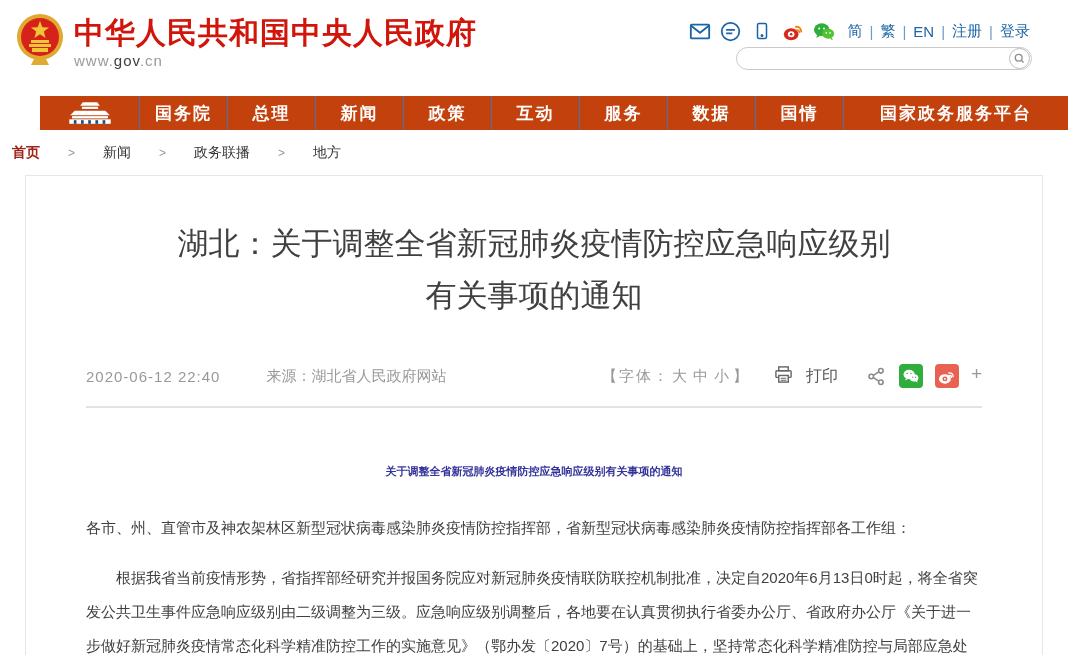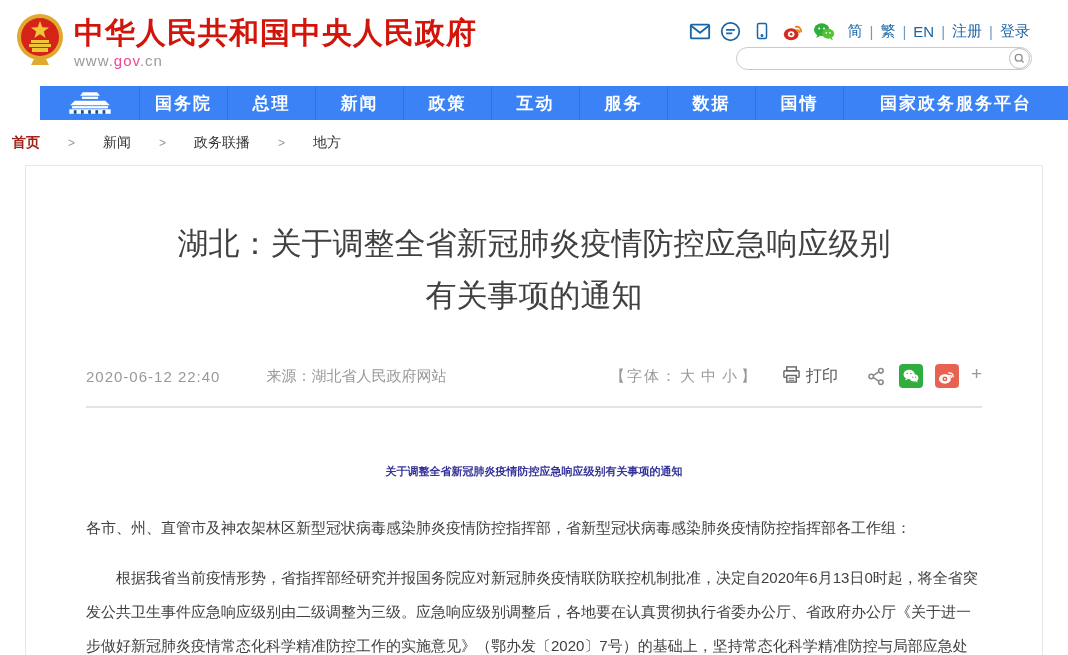--- a/index.html
+++ b/index.html
@@ -1,71 +1,71 @@
 <!DOCTYPE html>
 <html><head>
 <meta charset="utf-8">
 <style>
   * { box-sizing: border-box; margin: 0; padding: 0; }
   html, body { width: 1068px; height: 655px; overflow: hidden; background: #fff;
     font-family: "Liberation Sans", "DejaVu Sans", sans-serif; }
 
   
-  .header { position: relative; height: 86px; background: #fff; }
+  .header { position: relative; height: 96px; background: #fff; }
   .emblem { position: absolute; left: 16px; top: 13px; width: 48px; height: 54px; }
   .brand { position: absolute; left: 74px; top: 16px; }
   .site-title { font-size: 30px; font-weight: bold; color: #d2150a; letter-spacing: 1px; line-height: 34px; }
   .site-url { font-size: 15px; color: #9a9a9a; margin-top: 2px; letter-spacing: 1px; }
-  .site-url .gov { color: #ec4899; }
+  .site-url .gov { color: #404040; }
 
   .util-row { position: absolute; top: 20px; right: 38px; display: flex; align-items: center; gap: 9px; }
   .util-row .icon { display: inline-flex; width: 22px; height: 22px; align-items: center; justify-content: center; cursor: pointer; }
   .lang-links { display: flex; align-items: center; gap: 7px; font-size: 15px; color: #1b65a6; margin-left: 4px; }
   .lang-links .sep { color: #6d9cc5; }
   .lang-links a { color: #1b65a6; text-decoration: none; cursor: pointer; }
 
   .search-box { position: absolute; top: 47px; right: 36px; width: 296px; height: 23px;
     border: 1px solid #c9c9c9; border-radius: 12px; background: #fff;
     display: flex; align-items: center; }
   .search-input { flex: 1; border: none; outline: none; background: transparent; height: 19px;
     padding: 0 10px; font-size: 13px; color: #333; }
   .search-btn { width: 21px; height: 21px; border-radius: 50%; border: 1px solid #bdbdbd;
     margin-right: 1px; display: flex; align-items: center; justify-content: center; cursor: pointer; background: #fff; }
 
   
-  .nav { display: flex; height: 34px; background: #3b82f6; align-items: stretch; margin-left: 40px; }
+  .nav { display: flex; height: 34px; background: #c2410c; align-items: stretch; margin-left: 40px; }
   .nav-home { width: 100px; display: flex; align-items: center; justify-content: center;
     border-right: 1px solid #3c78ad; cursor: pointer; }
   .nav-item { flex: 1; display: flex; align-items: center; justify-content: center;
     color: #fff; font-size: 17px; font-weight: bold; border-right: 1px solid #3c78ad;
     cursor: pointer; letter-spacing: 2px; }
   .nav-item.wide { flex: 0 0 224px; border-right: none; }
 
   
   .breadcrumb { padding: 14px 12px 13px; font-size: 14px; color: #333; display: flex; gap: 28px; align-items: center; }
   .breadcrumb .crumb { cursor: pointer; }
   .breadcrumb .crumb.home { font-weight: bold; color: #9e2418; }
   .breadcrumb .bsep { color: #999; font-size: 12px; }
 
   
   .content-box { margin: 0 25px; border: 1px solid #e7e7e7; background: #fff;
     padding: 42px 0 60px; min-height: 492px; }
   .content-inner { padding: 0 60px; }
 
-  .article-title { text-align: center; font-size: 31px; color: #404040; line-height: 52px; font-weight: 400; margin-top: 10px; }
+  .article-title { text-align: center; font-size: 31px; color: #404040; line-height: 52px; font-weight: 400; }
 
   .meta-row { display: flex; justify-content: space-between; align-items: center; margin-top: 42px;
     font-size: 15px; color: #999; }
   .meta-left { display: flex; align-items: center; gap: 8px; }
   .meta-date { letter-spacing: 1px; }
   .meta-source { margin-left: 38px; }
   .meta-right { display: flex; align-items: center; gap: 10px; }
   .font-control { color: #999; letter-spacing: 2px; }
   .font-control .fsize { cursor: pointer; margin: 0 2px; }
-  .print-btn { display: inline-flex; align-items: center; gap: 5px; color: #555; font-size: 16px;
+  .print-btn { display: inline-flex; align-items: center; gap: 13px; color: #555; font-size: 16px;
     cursor: pointer; margin-left: 14px; text-align: center; }
   .share-group { display: inline-flex; align-items: center; gap: 12px; margin-left: 18px; }
   .share-ico { cursor: pointer; display: inline-flex; }
   .sq { width: 24px; height: 24px; border-radius: 4px; display: inline-flex; align-items: center; justify-content: center; }
   .sq.wechat { background: #2fae3e; }
   .sq.weibo  { background: #e86251; }
   .share-plus { color: #999; font-size: 19px; cursor: pointer; line-height: 1; margin-top: -6px; }
 
   .meta-divider { border-bottom: 2px solid #e3e3e3; margin-top: 18px; }
 

